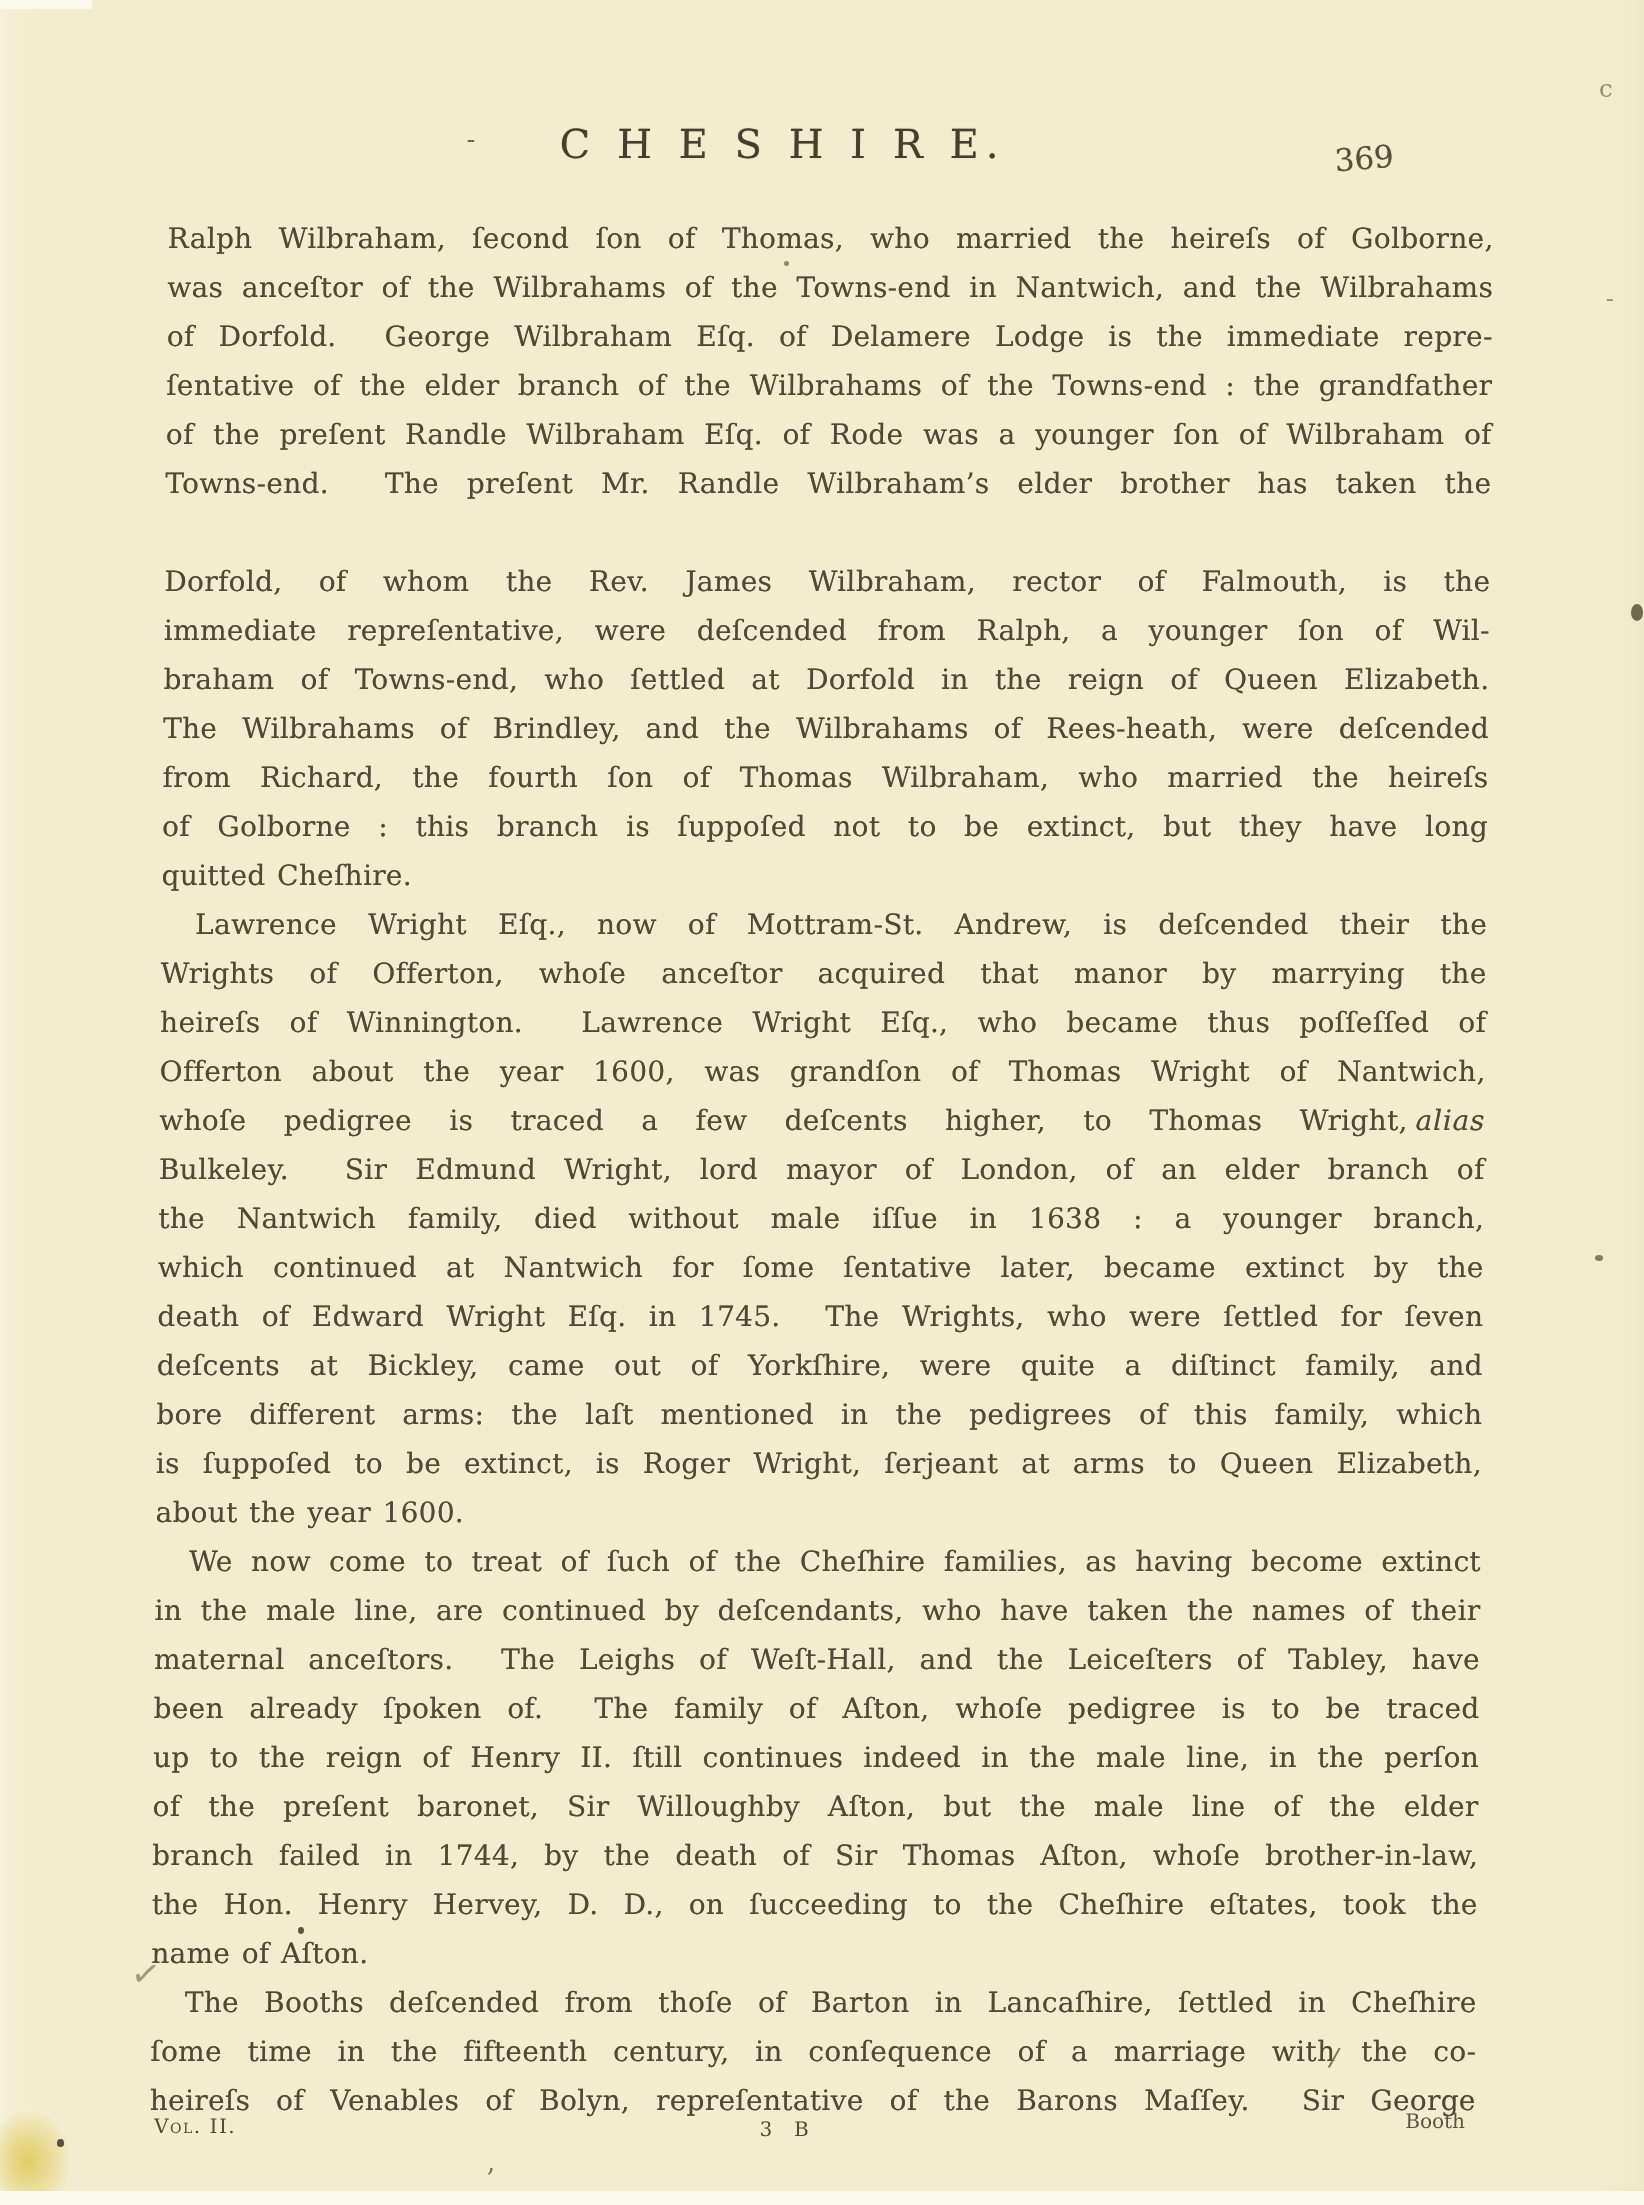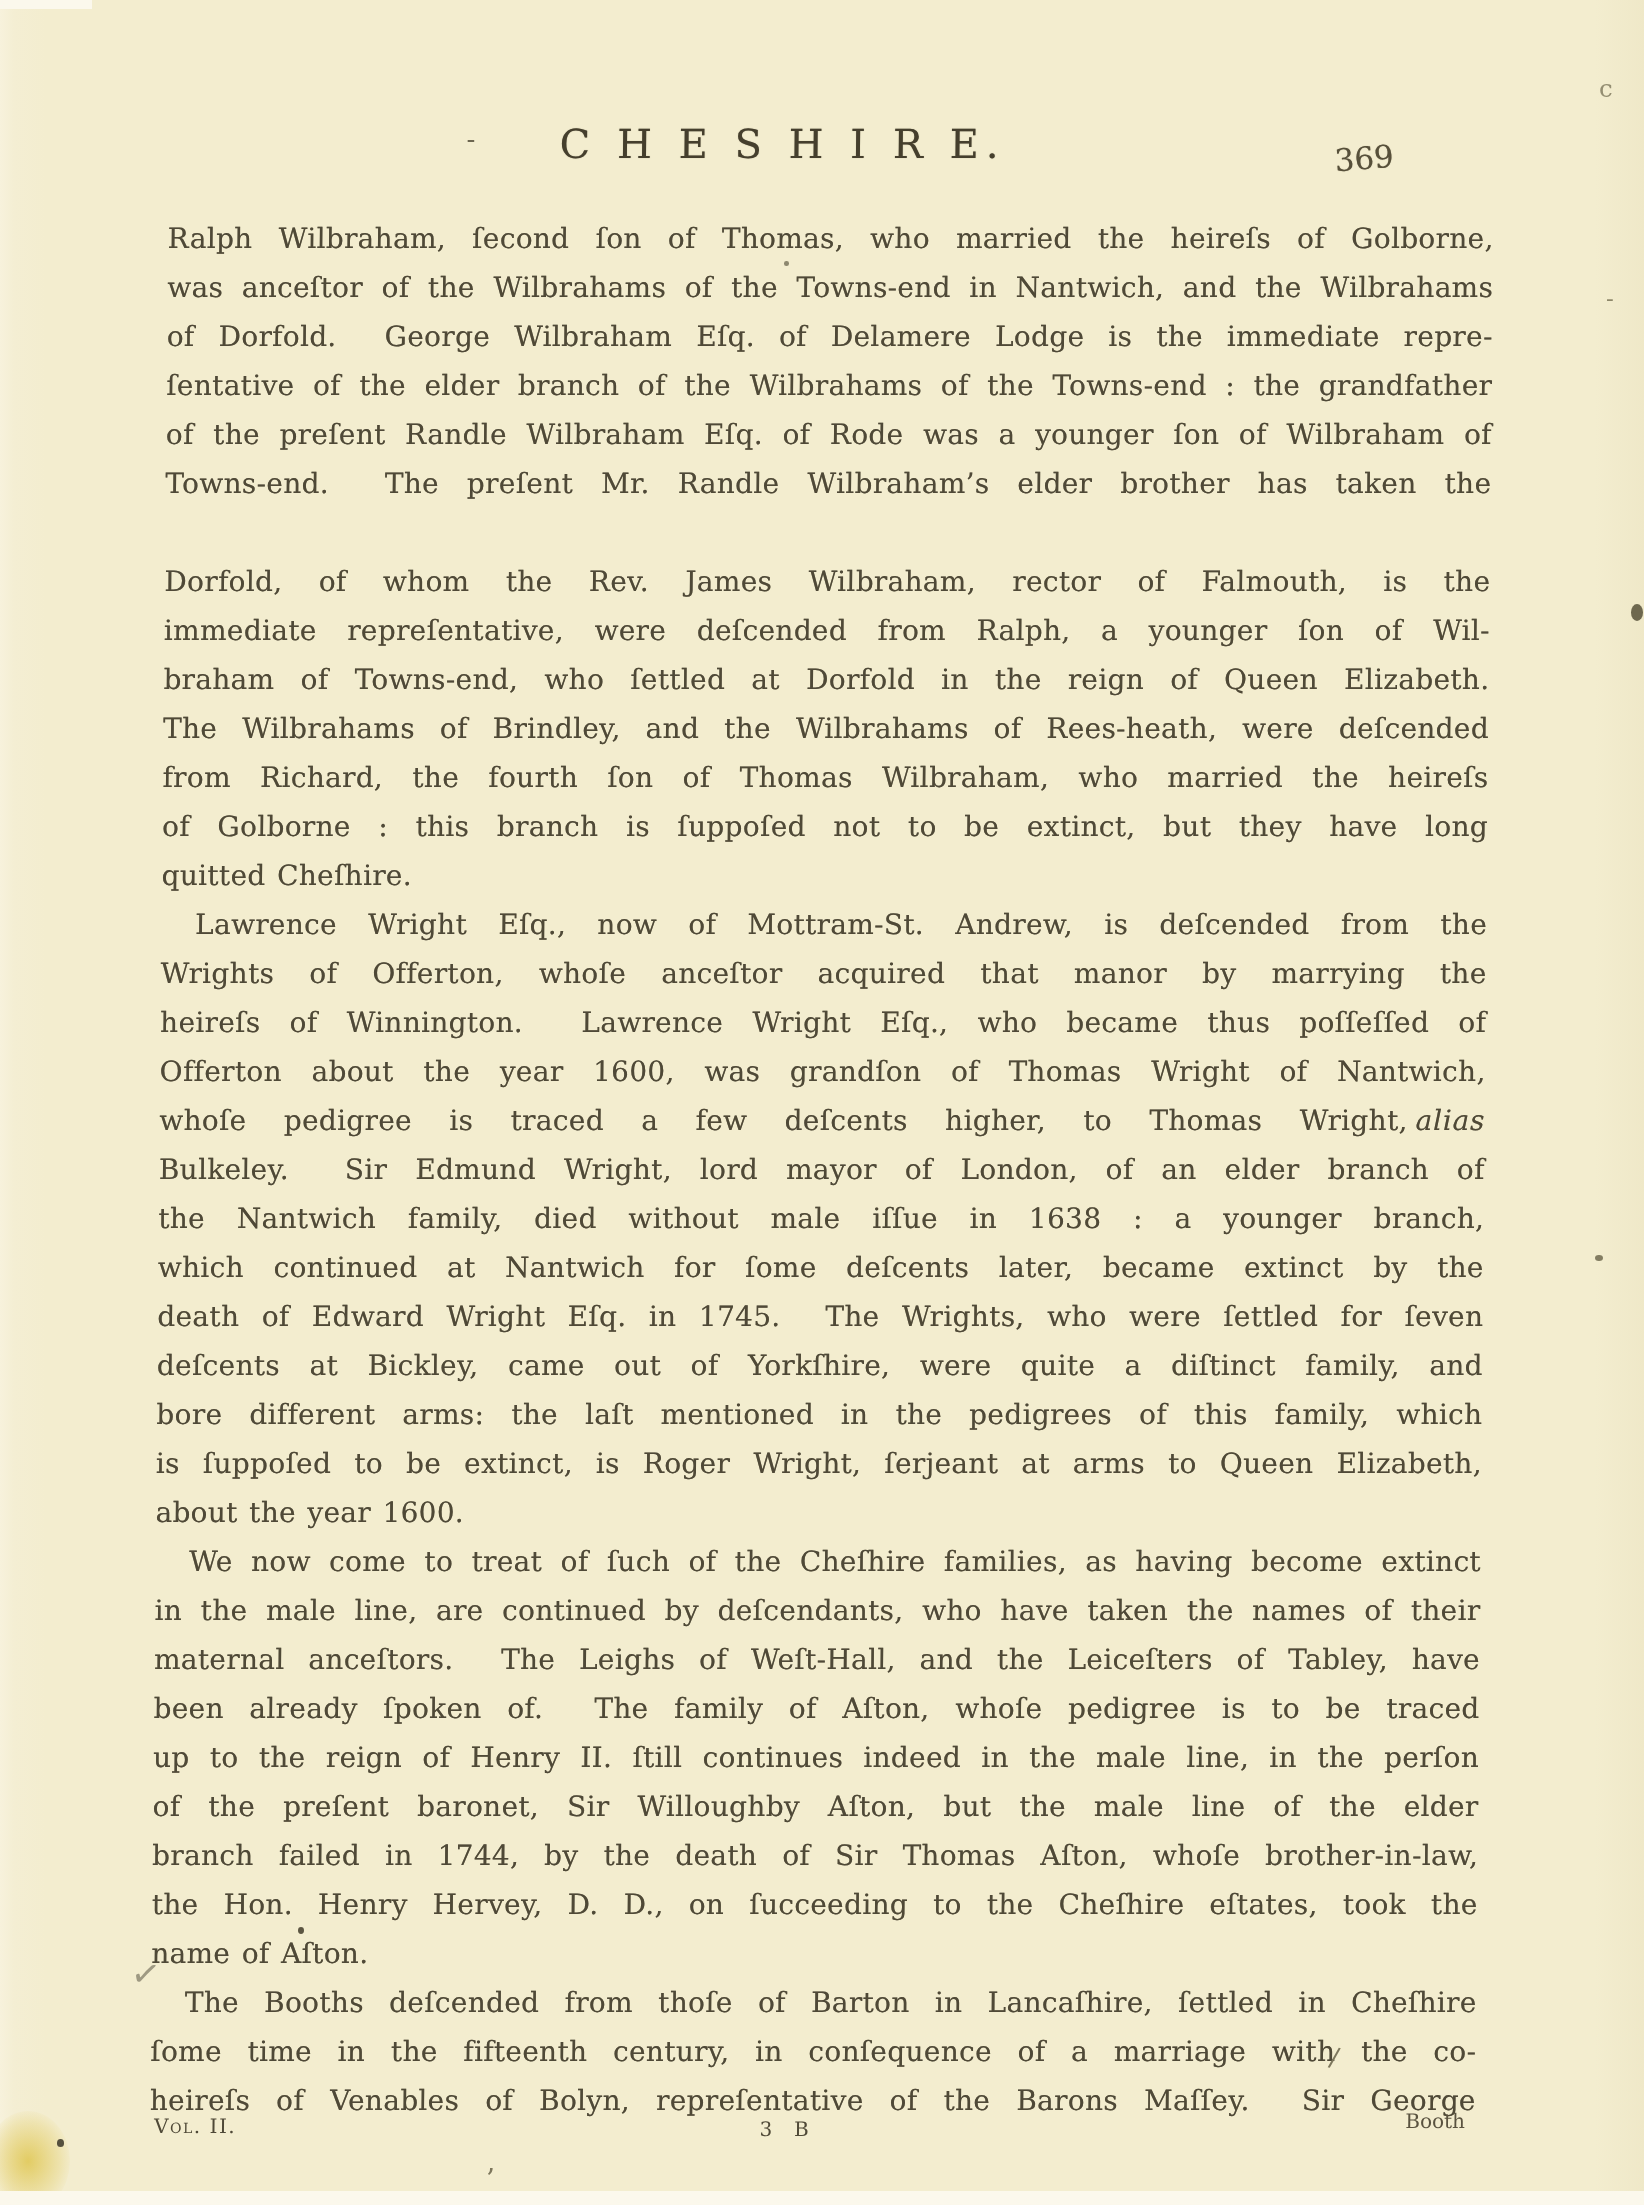--- a/index.html
+++ b/index.html
@@ -107,35 +107,35 @@
         <div class="line"><span class="t">braham of Towns-end, who ſettled at Dorfold in the reign of Queen Elizabeth.</span><span class="it"></span></div>
 
         <div class="line"><span class="t">The Wilbrahams of Brindley, and the Wilbrahams of Rees-heath, were deſcended</span><span class="it"></span></div>
 
         <div class="line"><span class="t">from Richard, the fourth ſon of Thomas Wilbraham, who married the heireſs</span><span class="it"></span></div>
 
         <div class="line"><span class="t">of Golborne&nbsp;: this branch is ſuppoſed not to be extinct, but they have long</span><span class="it"></span></div>
 
         <div class="line end"><span class="t">quitted Cheſhire.</span><span class="it"></span></div>
 
-        <div class="line indent"><span class="t">Lawrence Wright Eſq., now of Mottram-St. Andrew, is deſcended from the</span><span class="it"></span></div>
+        <div class="line indent"><span class="t">Lawrence Wright Eſq., now of Mottram-St. Andrew, is deſcended their the</span><span class="it"></span></div>
 
         <div class="line"><span class="t">Wrights of Offerton, whoſe anceſtor acquired that manor by marrying the</span><span class="it"></span></div>
 
         <div class="line"><span class="t">heireſs of Winnington.&nbsp; Lawrence Wright Eſq., who became thus poſſeſſed of</span><span class="it"></span></div>
 
         <div class="line"><span class="t">Offerton about the year 1600, was grandſon of Thomas Wright of Nantwich,</span><span class="it"></span></div>
 
         <div class="line"><span class="t">whoſe pedigree is traced a few deſcents higher, to Thomas Wright,</span><span class="it">alias</span></div>
 
         <div class="line"><span class="t">Bulkeley.&nbsp; Sir Edmund Wright, lord mayor of London, of an elder branch of</span><span class="it"></span></div>
 
         <div class="line"><span class="t">the Nantwich family, died without male iſſue in 1638&nbsp;: a younger branch,</span><span class="it"></span></div>
 
-        <div class="line"><span class="t">which continued at Nantwich for ſome deſcents later, became extinct by the</span><span class="it"></span></div>
+        <div class="line"><span class="t">which continued at Nantwich for ſome ſentative later, became extinct by the</span><span class="it"></span></div>
 
         <div class="line"><span class="t">death of Edward Wright Eſq. in 1745.&nbsp; The Wrights, who were ſettled for ſeven</span><span class="it"></span></div>
 
         <div class="line"><span class="t">deſcents at Bickley, came out of Yorkſhire, were quite a diſtinct family, and</span><span class="it"></span></div>
 
         <div class="line"><span class="t">bore different arms: the laſt mentioned in the pedigrees of this family, which</span><span class="it"></span></div>
 
         <div class="line"><span class="t">is ſuppoſed to be extinct, is Roger Wright, ſerjeant at arms to Queen Elizabeth,</span><span class="it"></span></div>
 
         <div class="line end"><span class="t">about the year 1600.</span><span class="it"></span></div>

